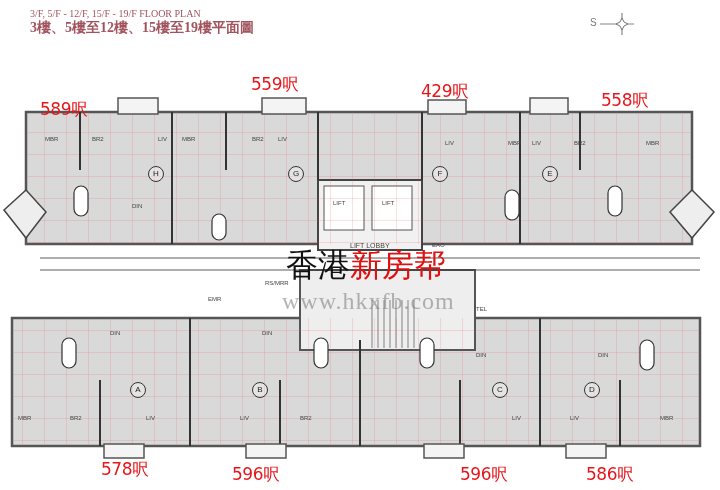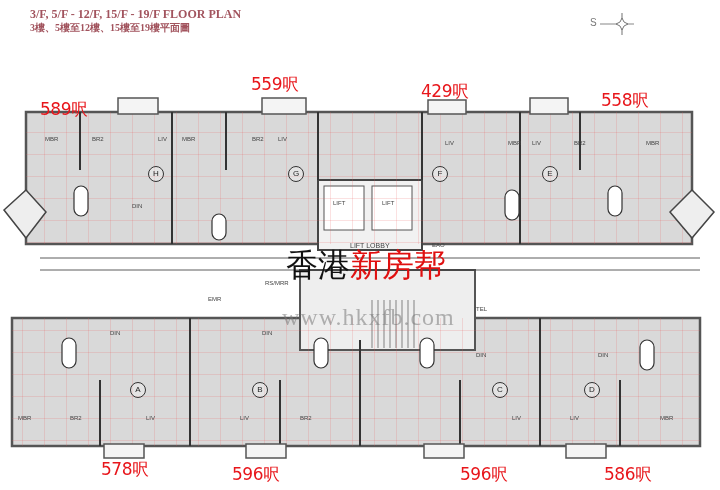--- a/index.html
+++ b/index.html
@@ -1,28 +1,28 @@
 <!DOCTYPE html>
 <html><head>
 <meta charset="utf-8">
 <style>
   html,body{margin:0;padding:0;background:#ffffff;}
   body{width:720px;height:490px;position:relative;overflow:hidden;font-family:"Liberation Sans",sans-serif;}
   .hdr{position:absolute;left:30px;top:7px;color:#a2545e;font-family:"Liberation Serif",serif;line-height:14px;}
   .hdr .l1{font-size:11px;font-weight:bold;}
-  .hdr .l2{font-size:12px;font-weight:bold;}
-  .hdr .l3{font-size:10px;font-weight:bold;}
+  .hdr .l2{font-size:10px;font-weight:normal;}
+  .hdr .l3{font-size:14px;font-weight:bold;}
   .compass{position:absolute;left:590px;top:12px;width:60px;height:24px;}
   .compass .s{position:absolute;left:0;top:5px;font-size:10px;color:#777;}
   .plan{position:absolute;left:0;top:0;width:720px;height:490px;}
   .unit-label{position:absolute;color:#e8161b;font-size:17px;font-family:"DejaVu Sans",sans-serif;letter-spacing:-0.5px;}
   .wm{position:absolute;left:286px;top:248px;font-family:Liberation Sans, sans-serif;font-size:32px;line-height:34px;white-space:nowrap;}
   .wm .a{color:#111;}
   .wm .b{color:#e01010;}
-  .wm-url{position:absolute;left:282px;top:304px;font-family:"Liberation Serif",serif;font-size:24px;color:rgba(120,120,120,0.55);letter-spacing:1px;}
+  .wm-url{position:absolute;left:282px;top:288px;font-family:"Liberation Serif",serif;font-size:24px;color:rgba(120,120,120,0.55);letter-spacing:1px;}
   .room{position:absolute;font-size:6px;color:#444;}
   .circ{position:absolute;width:14px;height:14px;border:1.3px solid #333;border-radius:50%;font-size:8px;text-align:center;line-height:14px;color:#222;background:rgba(255,255,255,0.3);}
 </style>
 </head>
 <body>
 
 <div class="hdr">
   <div class="l2">3/F, 5/F - 12/F, 15/F - 19/F FLOOR PLAN</div>
   <div class="l3">3樓、5樓至12樓、15樓至19樓平面圖</div>
 </div>
@@ -158,18 +158,18 @@
 <div class="circ" style="left:492px;top:382px">C</div>
 <div class="circ" style="left:584px;top:382px">D</div>
 
 <span class="unit-label" style="left:40px;top:98px">589呎</span>
 <span class="unit-label" style="left:251px;top:73px">559呎</span>
 <span class="unit-label" style="left:421px;top:80px">429呎</span>
 <span class="unit-label" style="left:601px;top:89px">558呎</span>
 <span class="unit-label" style="left:101px;top:458px">578呎</span>
 <span class="unit-label" style="left:232px;top:463px">596呎</span>
 <span class="unit-label" style="left:460px;top:463px">596呎</span>
-<span class="unit-label" style="left:604px;top:463px">586呎</span>
+<span class="unit-label" style="left:586px;top:463px">586呎</span>
 
 <div class="wm">
   <span class="a">香港</span><span class="b">新房帮</span>
 </div>
 <div class="wm-url">www.hkxfb.com</div>
 
 </body></html>

